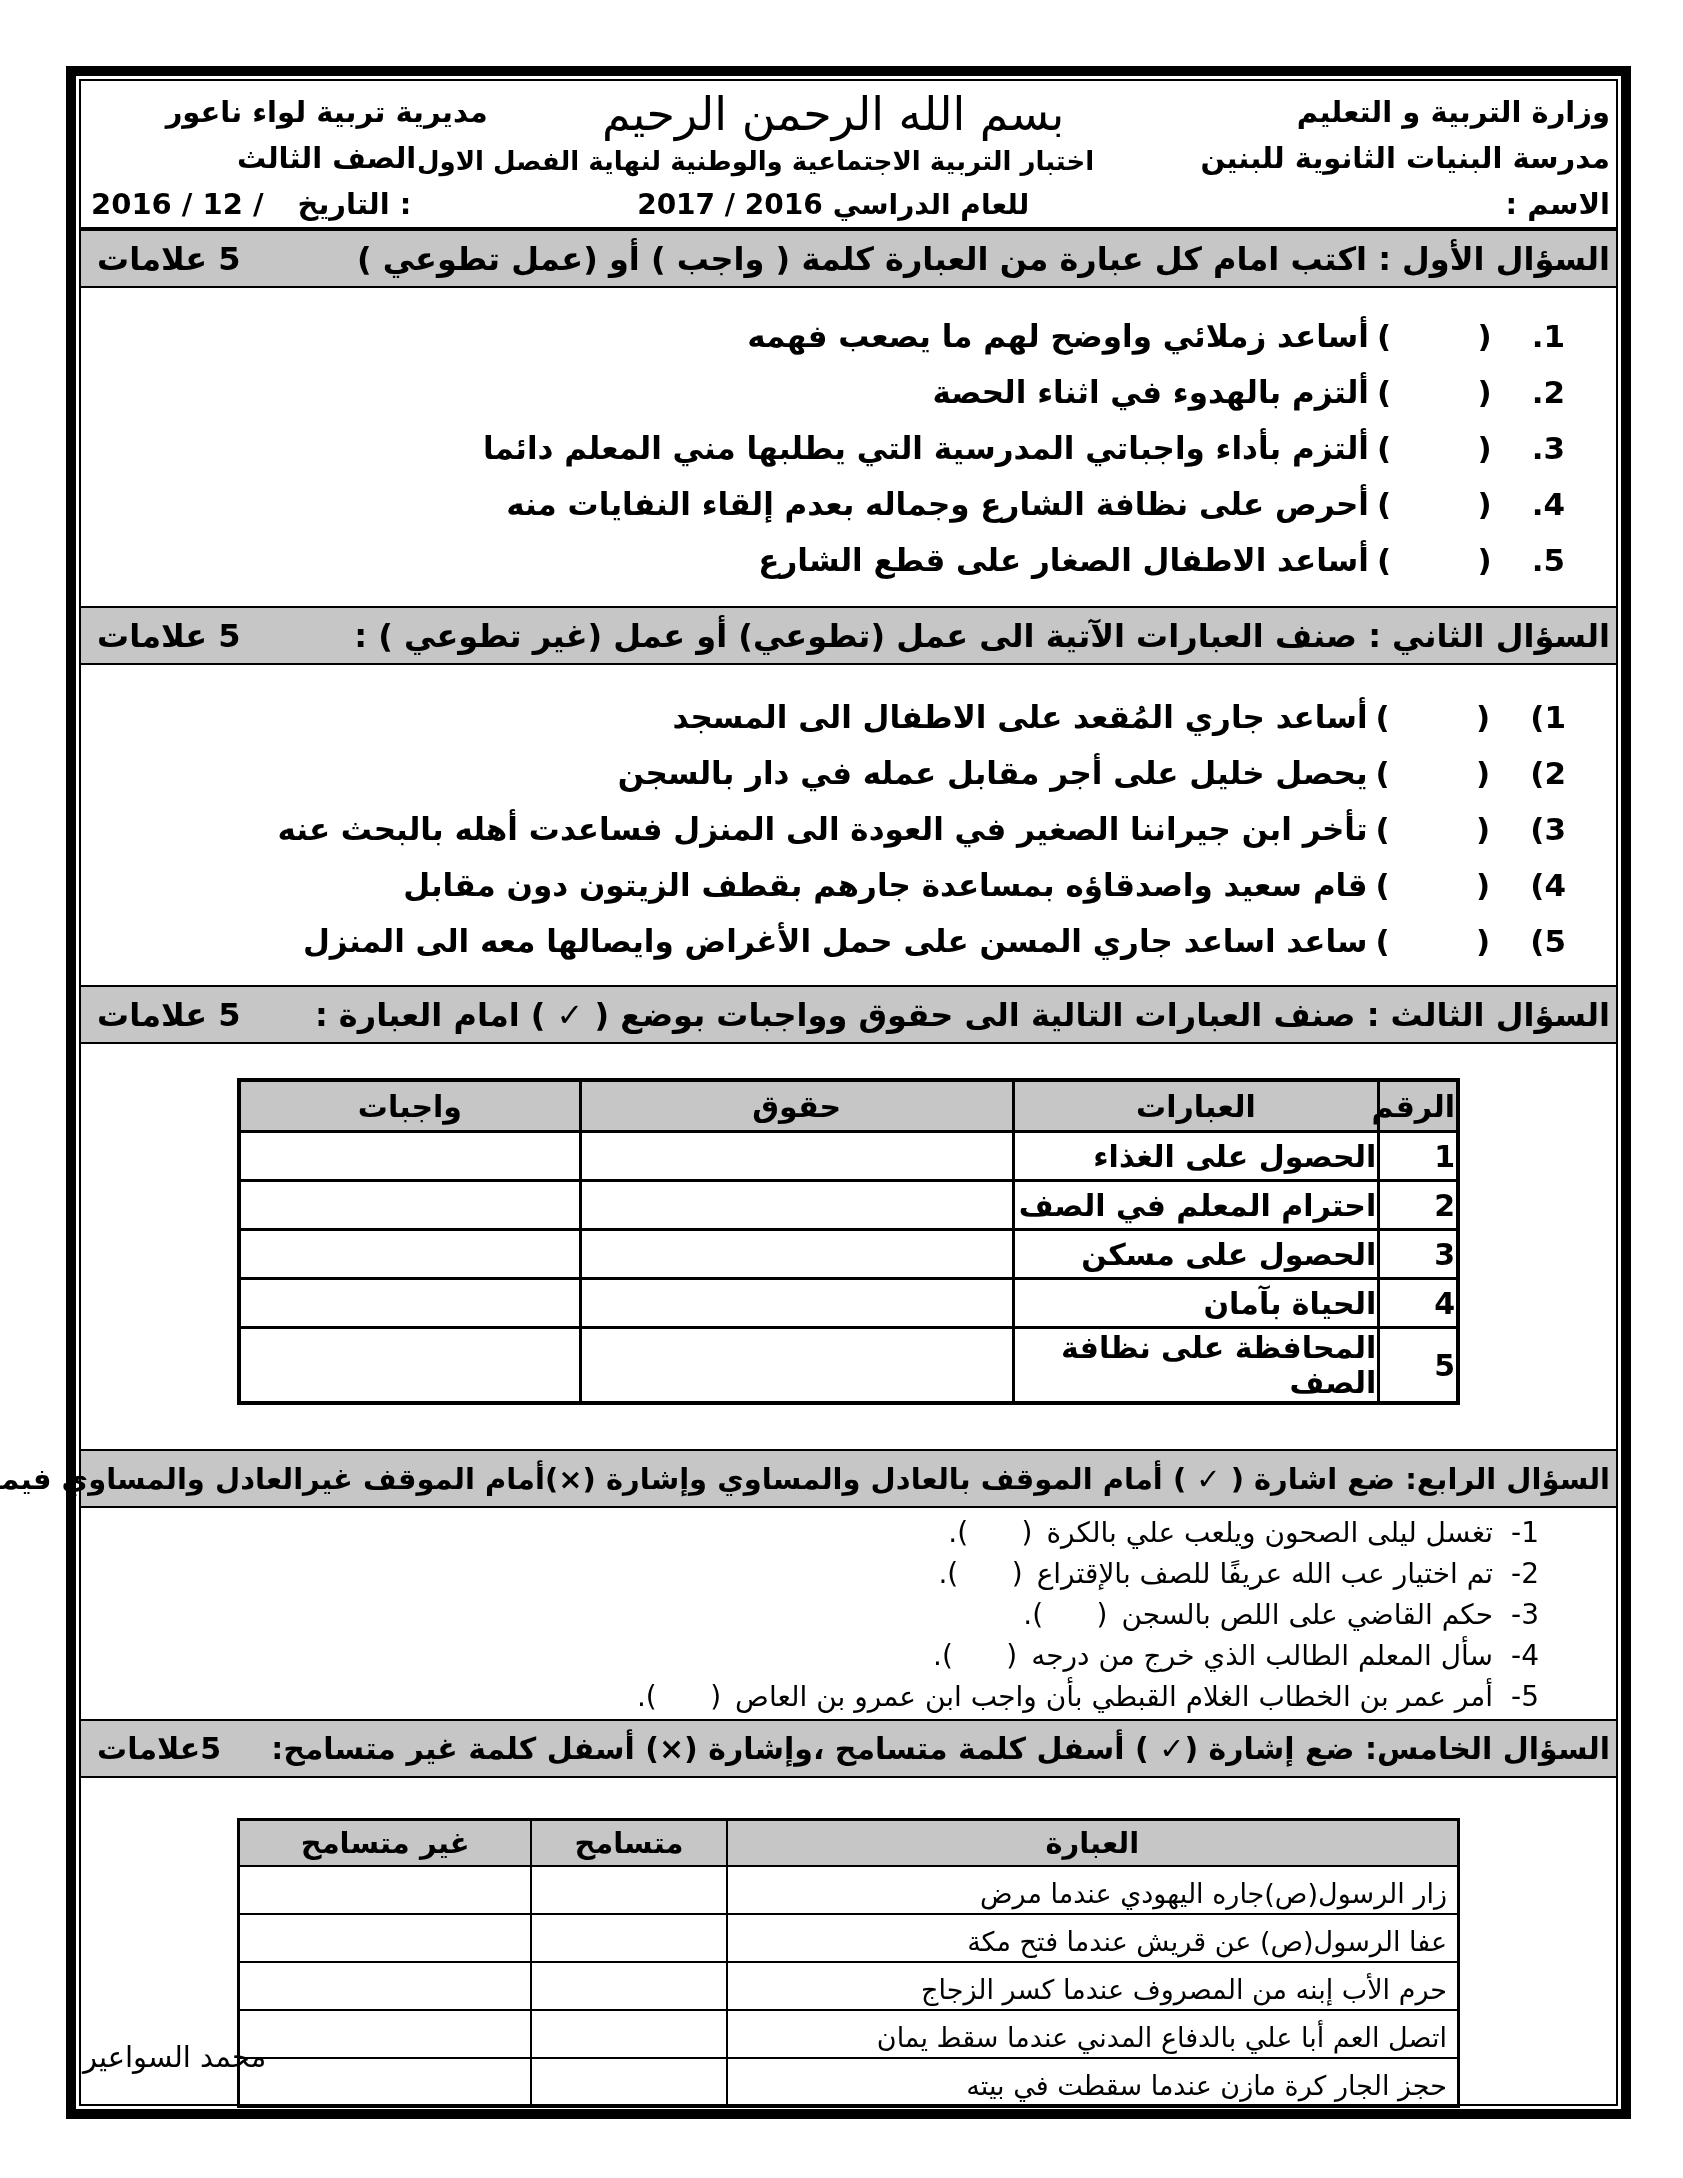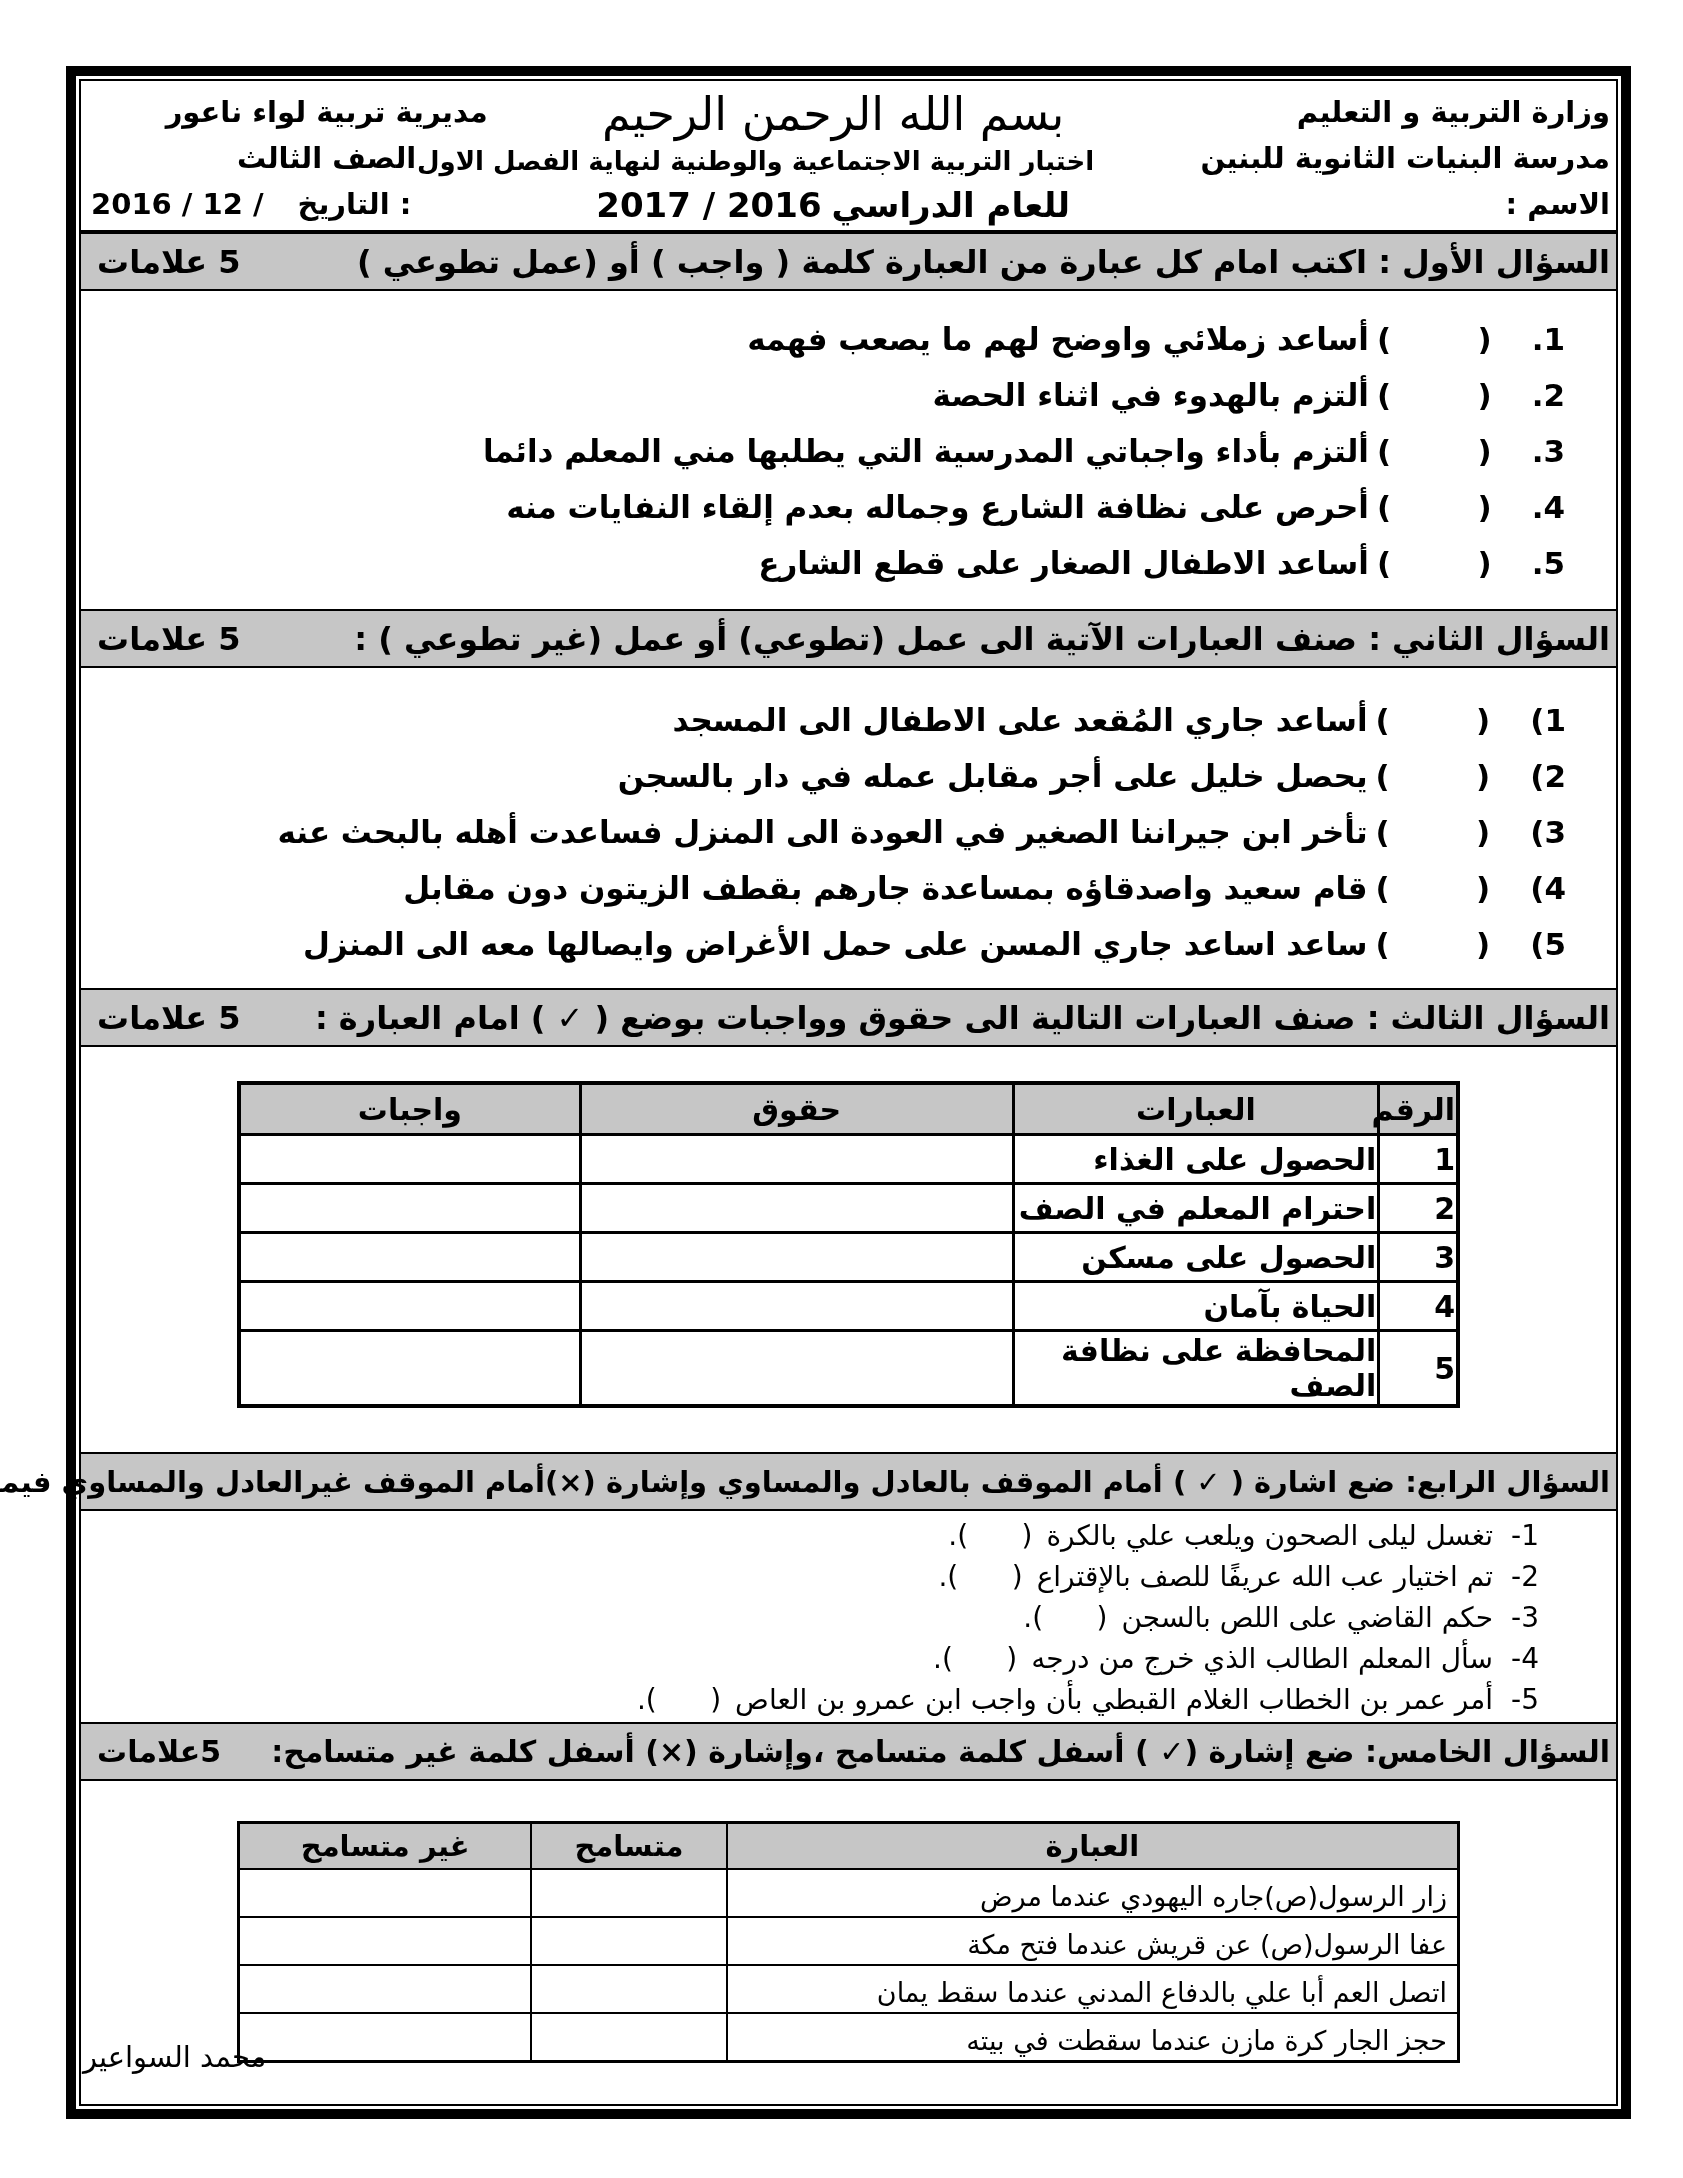--- a/index.html
+++ b/index.html
@@ -7,21 +7,21 @@
   .frame{position:absolute;left:66px;top:66px;width:1539px;height:2027px;border:10px solid #000;padding:3px;box-sizing:content-box;}
   .inner{height:100%;border:2px solid #000;box-sizing:border-box;position:relative;display:flex;flex-direction:column;}
   
   .hdr{display:flex;direction:rtl;height:141px;padding-top:8px;box-sizing:content-box;}
   .hcol{line-height:46px;font-weight:bold;font-size:29px;}
   .hright{width:34%;text-align:right;padding-right:6px;box-sizing:border-box;}
   .hcenter{width:34%;text-align:center;}
   .hleft{width:32%;text-align:center;box-sizing:border-box;}
   .basmala{font-size:46px;font-weight:normal;line-height:50px;}
   .extitle{font-size:26px;white-space:nowrap;line-height:44px;}
-  .year{font-size:34px;direction:rtl;line-height:44px;}
+  .year{font-size:28px;direction:rtl;line-height:44px;}
   .num-ltr{direction:ltr;unicode-bidi:isolate;}
   .year .num-ltr{margin-right:10px;}
   .dateline{display:flex;direction:ltr;justify-content:flex-start;padding-left:10px;}
   .dateline .num-ltr{margin-right:34px;}
   
   .qbar{background:#c6c6c6;border-top:2px solid #000;border-bottom:2px solid #000;display:flex;direction:rtl;justify-content:space-between;align-items:center;font-weight:bold;font-size:32px;min-height:55px;padding:0 6px 0 16px;flex:none;}
   .qbar.first{border-top:4px solid #000;}
   .qbar .qtitle{white-space:nowrap;}
   .qbar .qmarks{white-space:nowrap;margin-right:20px;}
   .q4bar{font-size:29px;}
@@ -189,20 +189,25 @@
             <td>زار الرسول(ص)جاره اليهودي عندما مرض</td>
             <td></td>
             <td></td>
           </tr>
         <tr>
             <td>عفا الرسول(ص) عن قريش عندما فتح مكة</td>
             <td></td>
             <td></td>
           </tr>
         <tr>
+            <td>حرم الأب إبنه من المصروف عندما كسر الزجاج</td>
+            <td></td>
+            <td></td>
+          </tr>
+        <tr>
             <td>اتصل العم أبا علي بالدفاع المدني عندما سقط يمان</td>
             <td></td>
             <td></td>
           </tr>
         <tr>
             <td>حجز الجار كرة مازن عندما سقطت في بيته</td>
             <td></td>
             <td></td>
           </tr>
       </tbody>

